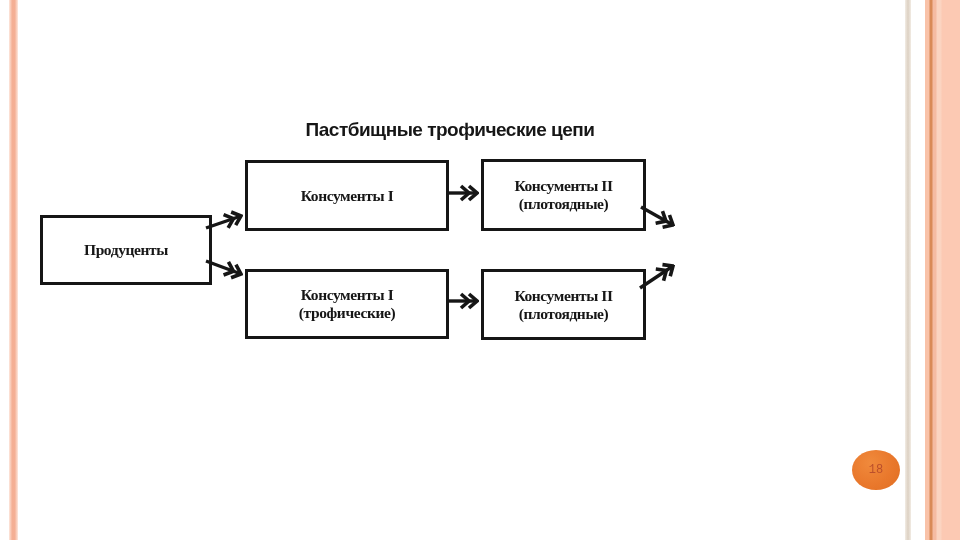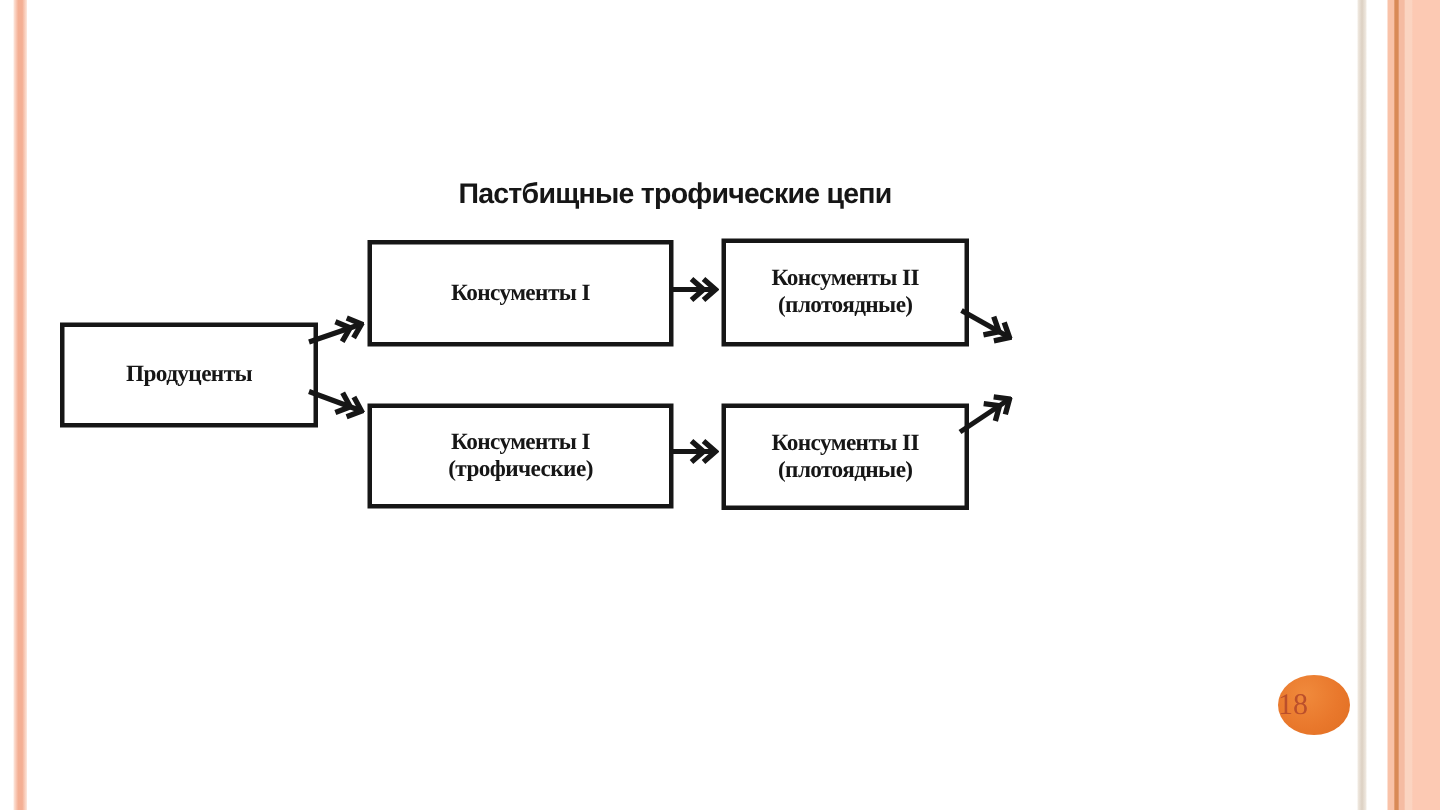--- a/index.html
+++ b/index.html
@@ -46,22 +46,22 @@
   }
   .chain-title-top{top:119px;}
   .chain-title-bottom{top:339px;}
   
   .arrows{position:absolute;left:0;top:0;width:960px;height:540px;pointer-events:none;}
   
   .page-badge{
     position:absolute;left:852px;top:450px;width:48px;height:40px;
     border-radius:50%;
     background:radial-gradient(circle at 38% 32%,#f08a3c 0%,#e9782c 55%,#e06e22 100%);
-    display:flex;align-items:center;justify-content:flex-start;
-    font-family:Liberation Serif, serif;font-size:20px;color:#bb4f2b;
+    display:flex;align-items:center;justify-content:center;
+    font-family:Liberation Mono, monospace;font-size:12px;color:#bb4f2b;
   }
 </style>
 </head>
 <body>
 
 <div class="slide">
 
   <div class="stripe stripe-left"></div>
   <div class="stripe stripe-right-thin"></div>
   <div class="stripe stripe-right-band"></div>

